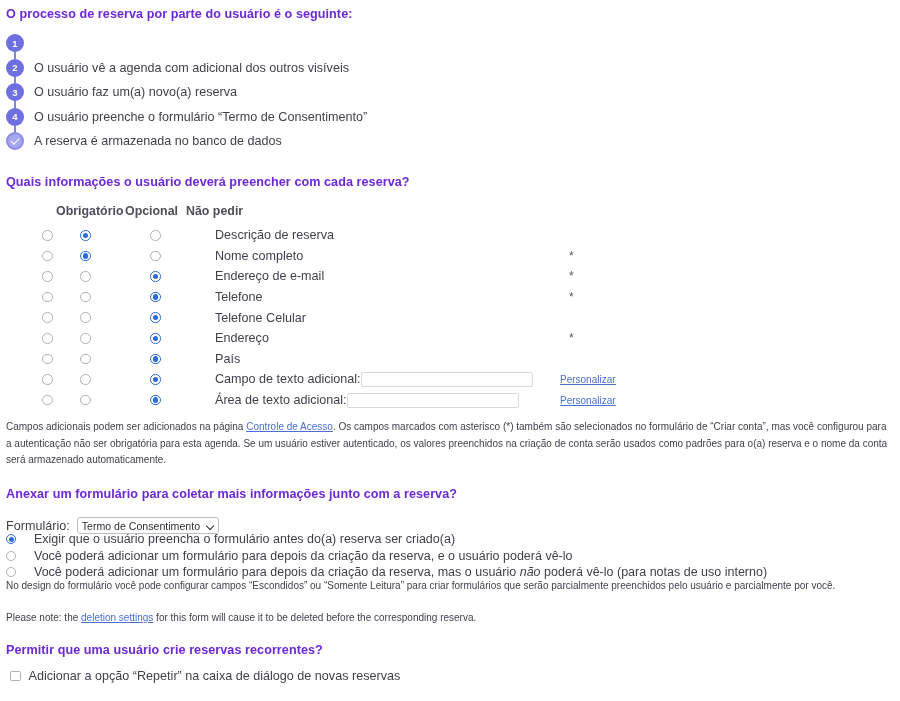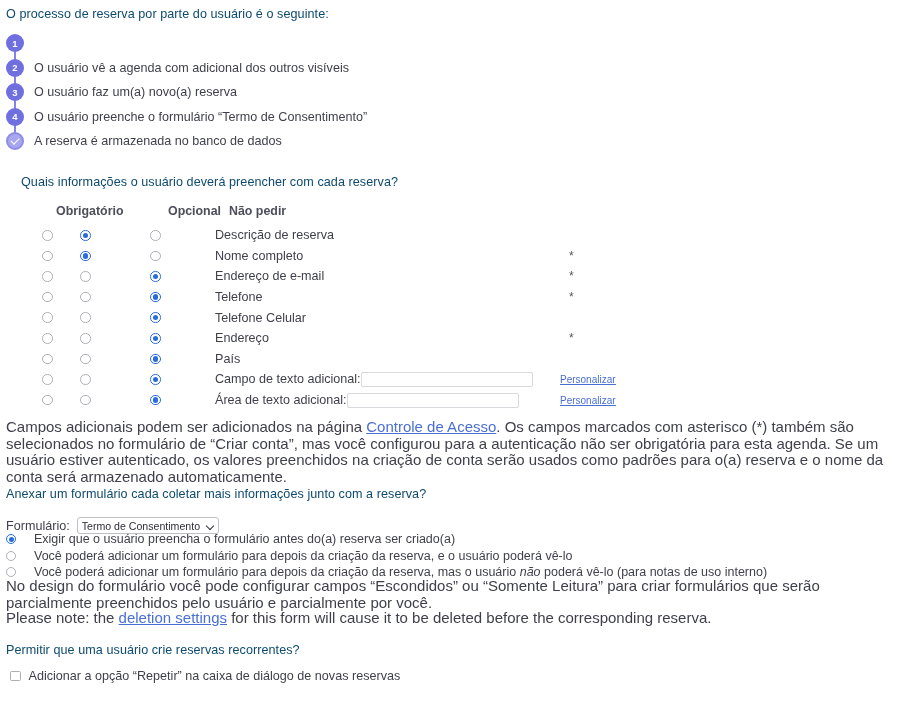--- a/index.html
+++ b/index.html
@@ -14,23 +14,23 @@
   body {
     font-family: "Liberation Sans", sans-serif;
     font-size: 12.8px;
     color: #3c3c46;
     -webkit-font-smoothing: antialiased;
   }
   .page { position: relative; width: 900px; height: 701px; padding: 0; }
 
   
   .section-heading {
-    font-weight: normal;
+    font-weight: bold;
     font-size: 12.6px;
-    color: #0c4a6e;
+    color: #6d28d9;
     letter-spacing: .005em;
   }
 
   
   .steps { position: relative; margin: 0; padding: 0; list-style: none; }
   .step {
     position: relative;
     display: flex;
     align-items: center;
     height: 24.5px;
@@ -81,21 +81,21 @@
   
   .matrix { position: relative; margin-top: 2px; }
   .matrix-head {
     display: flex;
     font-weight: bold;
     font-size: 12.4px;
     color: #4d4d5c;
     padding-bottom: 7px;
   }
   .col-a { width: 80px; text-align: left; padding-left: 12px; margin-left: 44px; }
-  .col-b { width: 62px; text-align: left; padding-left: 1px; margin-left: 43px; }
+  .col-b { width: 62px; text-align: left; padding-left: 1px; }
   .col-c { width: 70px; text-align: left; }
 
   .mrow {
     display: flex;
     align-items: center;
     height: 20.6px;
   }
   .rcell { display: flex; align-items: center; }
   .rcell.a { width: 80px; justify-content: flex-start; padding-left: 42px; }
   .rcell.b { width: 70px; justify-content: flex-start; }
@@ -162,21 +162,21 @@
     font-size: 10px;
     text-decoration: underline;
   }
   a.lnk {
     color: #4a6fd4;
     text-decoration: underline;
   }
 
   
   .para {
-    font-size: 15px;
+    font-size: 10px;
     line-height: 16.6px;
     color: #3f3f4b;
     max-width: 884px;
   }
 
   
   .formrow {
     display: flex;
     align-items: center;
     gap: 7px;
@@ -258,21 +258,21 @@
     </li>
     <li class="step">
       <span class="step-connector"></span>
       <span class="step-marker done">
           <i class="chk"></i>
         </span>
       <span class="step-text">A reserva é armazenada no banco de dados</span>
     </li>
   </ul>
 
-  <div style="position:absolute; left:21px; top:175px;">
+  <div style="position:absolute; left:6px; top:175px;">
     <div class="section-heading">Quais informações o usuário deverá preencher com cada reserva?</div>
   </div>
 
   <div class="matrix" style="position:absolute; left:0; top:202px; width:890px;">
     <div class="matrix-head">
       <span class="col-a">Obrigatório</span>
       <span class="col-b">Opcional</span>
       <span class="col-c">Não pedir</span>
     </div>
 
@@ -405,21 +405,21 @@
         <span class="mlabel">Área de texto adicional:</span>
         <input class="txtinput f2" type="text" value="" style="">
       </span>
       <span class="plink"><a class="lnk" href="#">Personalizar</a></span>
     </div>
   </div>
 
   <p class="para" style="position:absolute; left:6px; top:419px; margin:0; width:884px;"><span>Campos adicionais podem ser adicionados na página </span><a class="lnk" href="#">Controle de Acesso</a><span>. Os campos marcados com asterisco (*) também são selecionados no formulário de “Criar conta”, mas você configurou para a autenticação não ser obrigatória para esta agenda. Se um usuário estiver autenticado, os valores preenchidos na criação de conta serão usados como padrões para o(a) reserva e o nome da conta será armazenado automaticamente.</span></p>
 
   <div style="position:absolute; left:6px; top:487px;">
-    <div class="section-heading">Anexar um formulário cada coletar mais informações junto com a reserva?</div>
+    <div class="section-heading">Anexar um formulário para coletar mais informações junto com a reserva?</div>
   </div>
 
   <div class="formrow" style="position:absolute; left:6px; top:515px;">
     <span class="mlabel">Formulário:</span>
     <span class="selwrap">
       <select class="sel">
         <option>Termo de Consentimento</option>
       </select>
     </span>
   </div>

